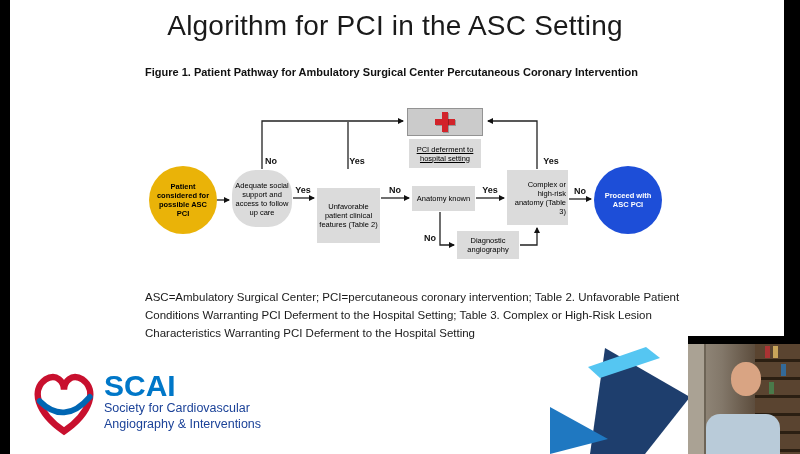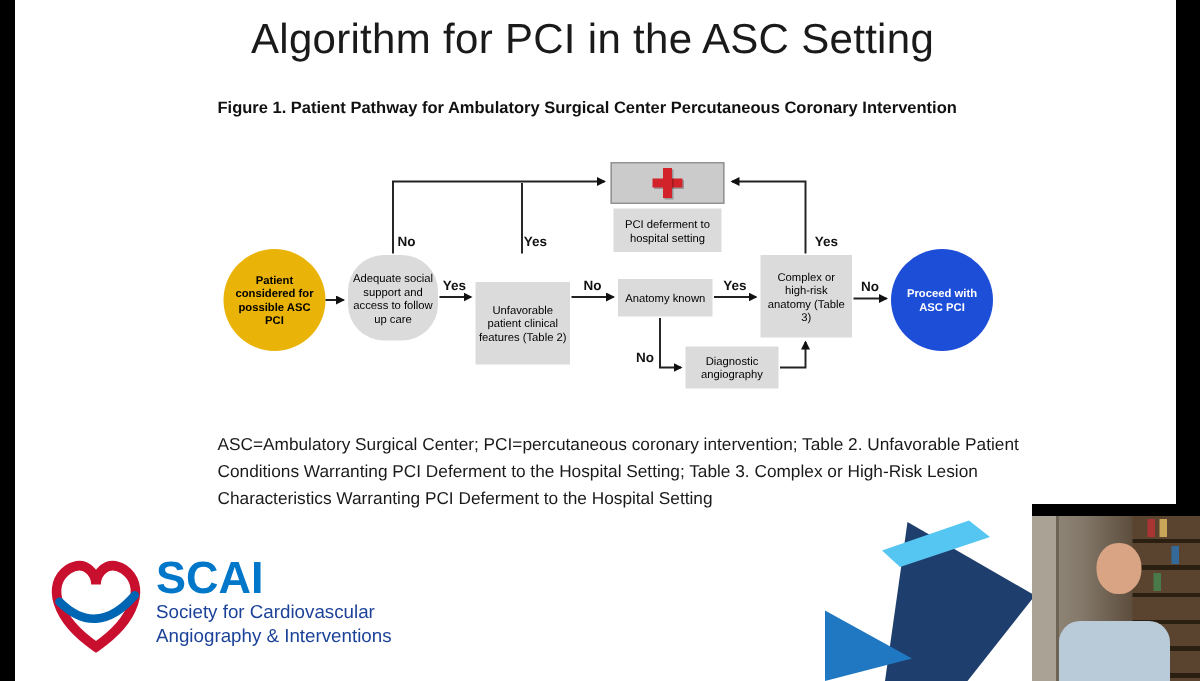--- a/index.html
+++ b/index.html
@@ -29,24 +29,24 @@
     text-align: center; color: #000; font-size: 7.5px; line-height: 1.2;
     z-index: 2; padding: 2px;
   }
   .box { background: #DBDBDB; }
   .circle { border-radius: 50%; padding: 6px; }
   .node-patient { left: 149px; top: 166px; width: 68px; height: 68px; background: #eab308; font-weight: 600; }
   .node-proceed { left: 594px; top: 166px; width: 68px; height: 68px; background: #1d4ed8; color: #fff; font-weight: 700; }
   .node-social { left: 232px; top: 170px; width: 60px; height: 57px; border-radius: 24px; }
   .node-unfavorable { left: 317px; top: 188px; width: 63px; height: 55px; }
   .node-anatomy { left: 412px; top: 186px; width: 63px; height: 25px; }
-  .node-complex { left: 507px; top: 170px; width: 61px; height: 55px; }
+  .node-complex { left: 507px; top: 170px; width: 61px; height: 55px; text-align: right; }
   .node-diagnostic { left: 457px; top: 231px; width: 62px; height: 28px; }
   .node-cross { left: 407px; top: 108px; width: 76px; height: 28px; background: #CBCBCB; border: 1px solid #939393; }
-  .node-deferment { left: 409px; top: 139px; width: 72px; height: 29px; }
+  .node-deferment { left: 409px; top: 139px; width: 72px; height: 29px; text-decoration: underline; }
 
   .red-cross { position: relative; width: 20px; height: 20px; }
   .red-cross::before, .red-cross::after {
     content: ""; position: absolute; background: #D2232A;
     box-shadow: 1px 1px 0 rgba(0,0,0,.25);
   }
   .red-cross::before { left: 0; top: 7px; width: 20px; height: 6px; }
   .red-cross::after { left: 7px; top: 0; width: 6px; height: 20px; }
 
   .connectors { position: absolute; left: 0; top: 0; z-index: 3; pointer-events: none; }

